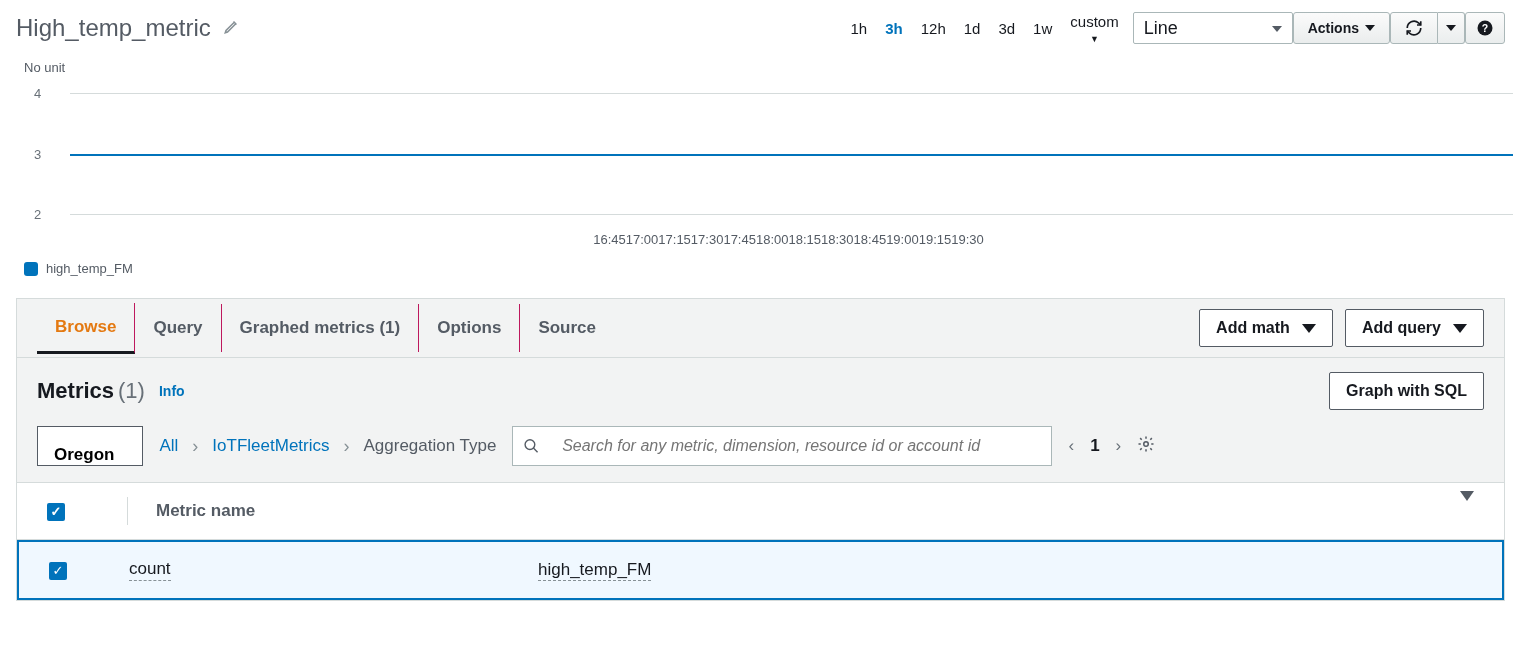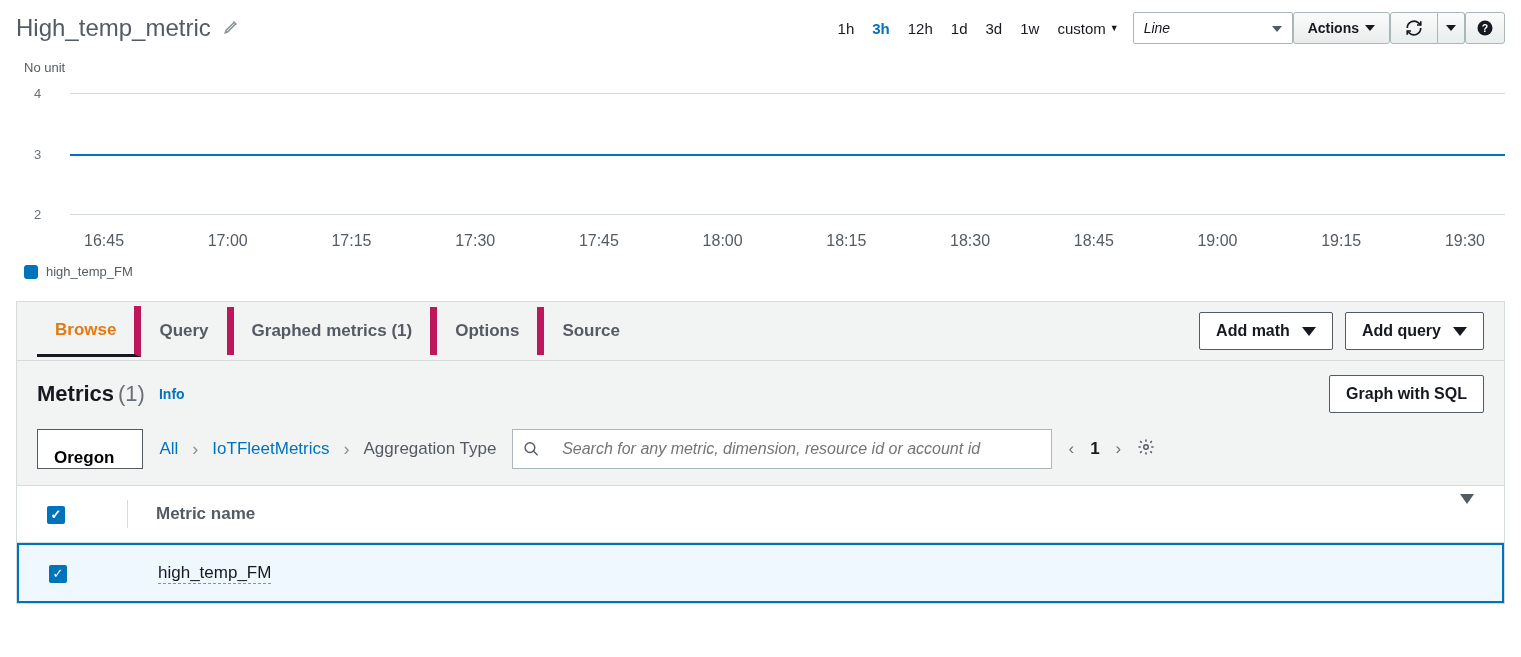--- a/index.html
+++ b/index.html
@@ -39,34 +39,33 @@
   font-size: 15px;
 }
 .time-item {
   cursor: pointer;
   color: #16191f;
 }
 .time-item.active {
   color: #0073bb;
   font-weight: 700;
 }
-.time-custom { display: flex; align-items: center; gap: 4px; }
+.time-custom { display: flex; align-items: center; gap: 4px; flex-direction: column; }
 .select-line {
   height: 32px;
   border: 1px solid #aab7b8;
   border-radius: 2px;
   background: #fff;
   padding: 0 30px 0 10px;
-  font-size: 14px;
+  font-size: 18px;
   position: relative;
   display: flex;
   align-items: center;
   width: 160px;
   cursor: pointer;
-  font-style: italic;
 }
 .select-line::after {
   content: "";
   position: absolute;
   right: 10px;
   top: 13px;
   border-left: 5px solid transparent;
   border-right: 5px solid transparent;
   border-top: 6px solid #545b64;
 }
@@ -88,21 +87,21 @@
 .btn-group .btn:first-child { border-top-right-radius: 0; border-bottom-right-radius: 0; }
 .btn-group .btn:last-child { border-top-left-radius: 0; border-bottom-left-radius: 0; border-left: none; padding: 0 8px;}
 .btn .caret {
   width: 0; height: 0;
   border-left: 5px solid transparent;
   border-right: 5px solid transparent;
   border-top: 6px solid #16191f;
 }
 .help-btn { padding: 0 10px; font-weight: 700; }
 .chart-area {
-  padding: 8px 16px 8px 24px;
+  padding: 8px 8px 8px 24px;
 }
 .no-unit {
   font-size: 13px;
   color: #545b64;
   margin-bottom: 6px;
 }
 .chart-canvas {
   position: relative;
   height: 145px;
 }
@@ -125,22 +124,22 @@
   left: 46px;
   right: 0;
   height: 2px;
   background: #0073bb;
 }
 .x-labels {
   display: flex;
   margin-left: 60px;
   margin-right: 20px;
   padding-top: 6px;
-  justify-content: space-between;
-  font-size: 16px;
+  justify-content: center;
+  font-size: 13px;
   color: #545b64;
 }
 .legend {
   display: flex;
   align-items: center;
   gap: 8px;
   margin-top: 14px;
   font-size: 13px;
   color: #545b64;
 }
@@ -159,21 +158,21 @@
   align-items: center;
   padding: 0 20px;
   border-bottom: 1px solid #d5dbdb;
 }
 .tab {
   padding: 14px 18px;
   font-size: 17px;
   font-weight: 700;
   color: #545b64;
   cursor: pointer;
-  border-right: 7px solid #be185d;
+  border-right: 1px solid #be185d;
 }
 .tab.active {
   color: #e47911;
   border-bottom: 3px solid #16191f;
   margin-bottom: -1px;
 }
 .tabs-right {
   margin-left: auto;
   display: flex;
   gap: 12px;
@@ -449,20 +448,23 @@
       <div class="divider-v"></div>
       <div class="col-metric">Metric name</div>
       <div class="col-menu">
         <span class="tri-down-outline"></span>
       </div>
     </div>
     <div class="trow">
       <div class="col-check">
         <span class="checkbox">✓</span>
       </div>
+      <div class="col-agg">
+        <span class="dotted">count</span>
+      </div>
       <div class="divider-v" style="visibility:hidden;"></div>
       <div class="col-metric">
         <span class="dotted">high_temp_FM</span>
       </div>
       <div class="col-menu"></div>
     </div>
   </div>
 </div>
 
 </body></html>

